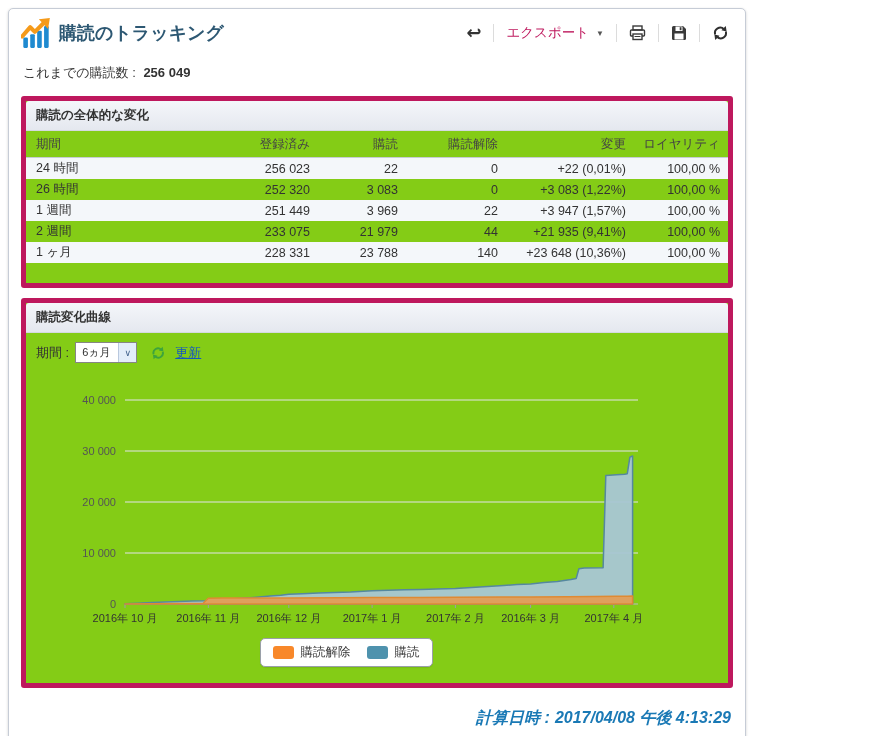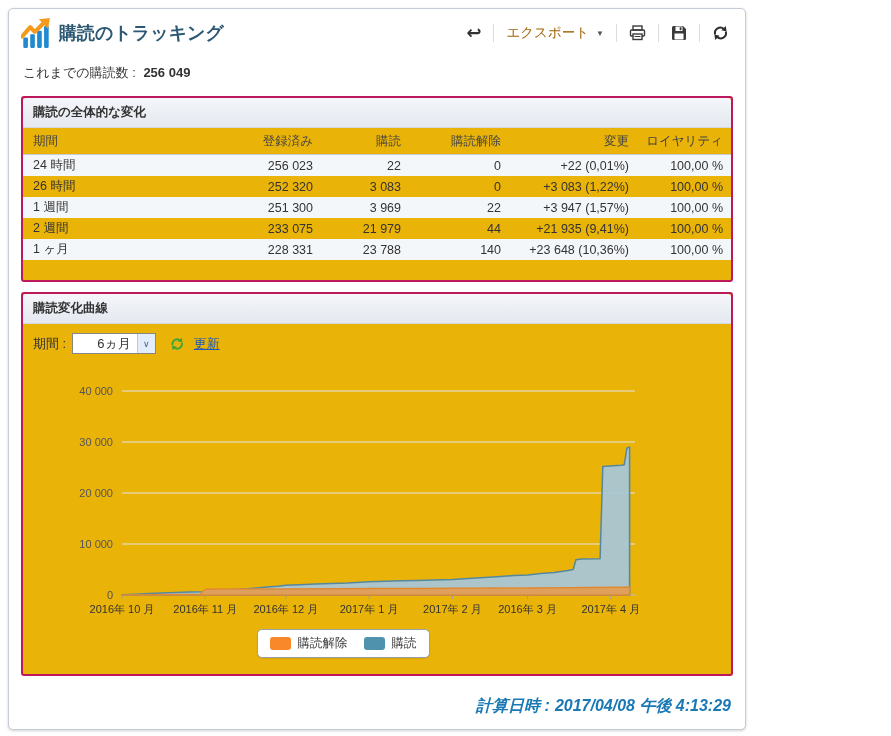--- a/index.html
+++ b/index.html
@@ -35,35 +35,35 @@
     display: flex;
     align-items: center;
   }
   .tb-btn {
     background: none; border: none; cursor: pointer;
     display: flex; align-items: center;
     padding: 2px 4px; color: #333; font-family: inherit;
   }
   .tb-sep { width: 1px; height: 18px; background: #dcdcdc; margin: 0 8px; }
   .back-glyph { font-size: 18px; line-height: 16px; color: #333; font-weight: bold; }
-  .export-label { font-size: 13.5px; color: #a16207; text-align: center; }
+  .export-label { font-size: 13.5px; color: #be185d; text-align: center; }
   .caret { font-size: 8px; color: #555; margin-left: 7px; }
   
   .summary {
     padding: 10px 24px 4px 14px;
     font-size: 13px;
     color: #333;
   }
   .summary .val { font-weight: bold; margin-left: 4px; }
   
   .panel {
     margin: 10px 12px;
-    border: 2px solid #be185d;
+    border: 5px solid #be185d;
     border-radius: 3px;
-    background: #eab308;
+    background: #84cc16;
   }
   .panel-header {
     background: linear-gradient(#f4f6fa, #e5e8ef);
     border-bottom: 1px solid #d4d9e0;
     padding: 6px 10px;
     font-size: 12.5px;
     font-weight: bold;
     color: #333;
     border-radius: 3px 3px 0 0;
   }
@@ -106,21 +106,21 @@
   }
   .select {
     display: inline-flex;
     align-items: center;
     border: 1px solid #868686;
     background: #fff;
     height: 21px;
     margin-left: 6px;
     cursor: pointer;
   }
-  .select .sel-val { padding: 0 6px; font-size: 13px; min-width: 42px; margin-left: 18px; }
+  .select .sel-val { padding: 0 6px; font-size: 11px; min-width: 42px; }
   .select .sel-arrow {
     width: 18px; height: 100%;
     background: #e3edfa;
     border-left: 1px solid #b9c8de;
     display: flex; align-items: center; justify-content: center;
     color: #41618c; font-size: 9px;
   }
   .update-link {
     display: inline-flex; align-items: center; gap: 10px;
     margin-left: 14px;
@@ -235,21 +235,21 @@
           <tr>
             <td>26 時間</td>
             <td>252 320</td>
             <td>3 083</td>
             <td>0</td>
             <td>+3 083 (1,22%)</td>
             <td>100,00 %</td>
           </tr>
           <tr>
             <td>1 週間</td>
-            <td>251 300</td>
+            <td>251 449</td>
             <td>3 969</td>
             <td>22</td>
             <td>+3 947 (1,57%)</td>
             <td>100,00 %</td>
           </tr>
           <tr>
             <td>2 週間</td>
             <td>233 075</td>
             <td>21 979</td>
             <td>44</td>

